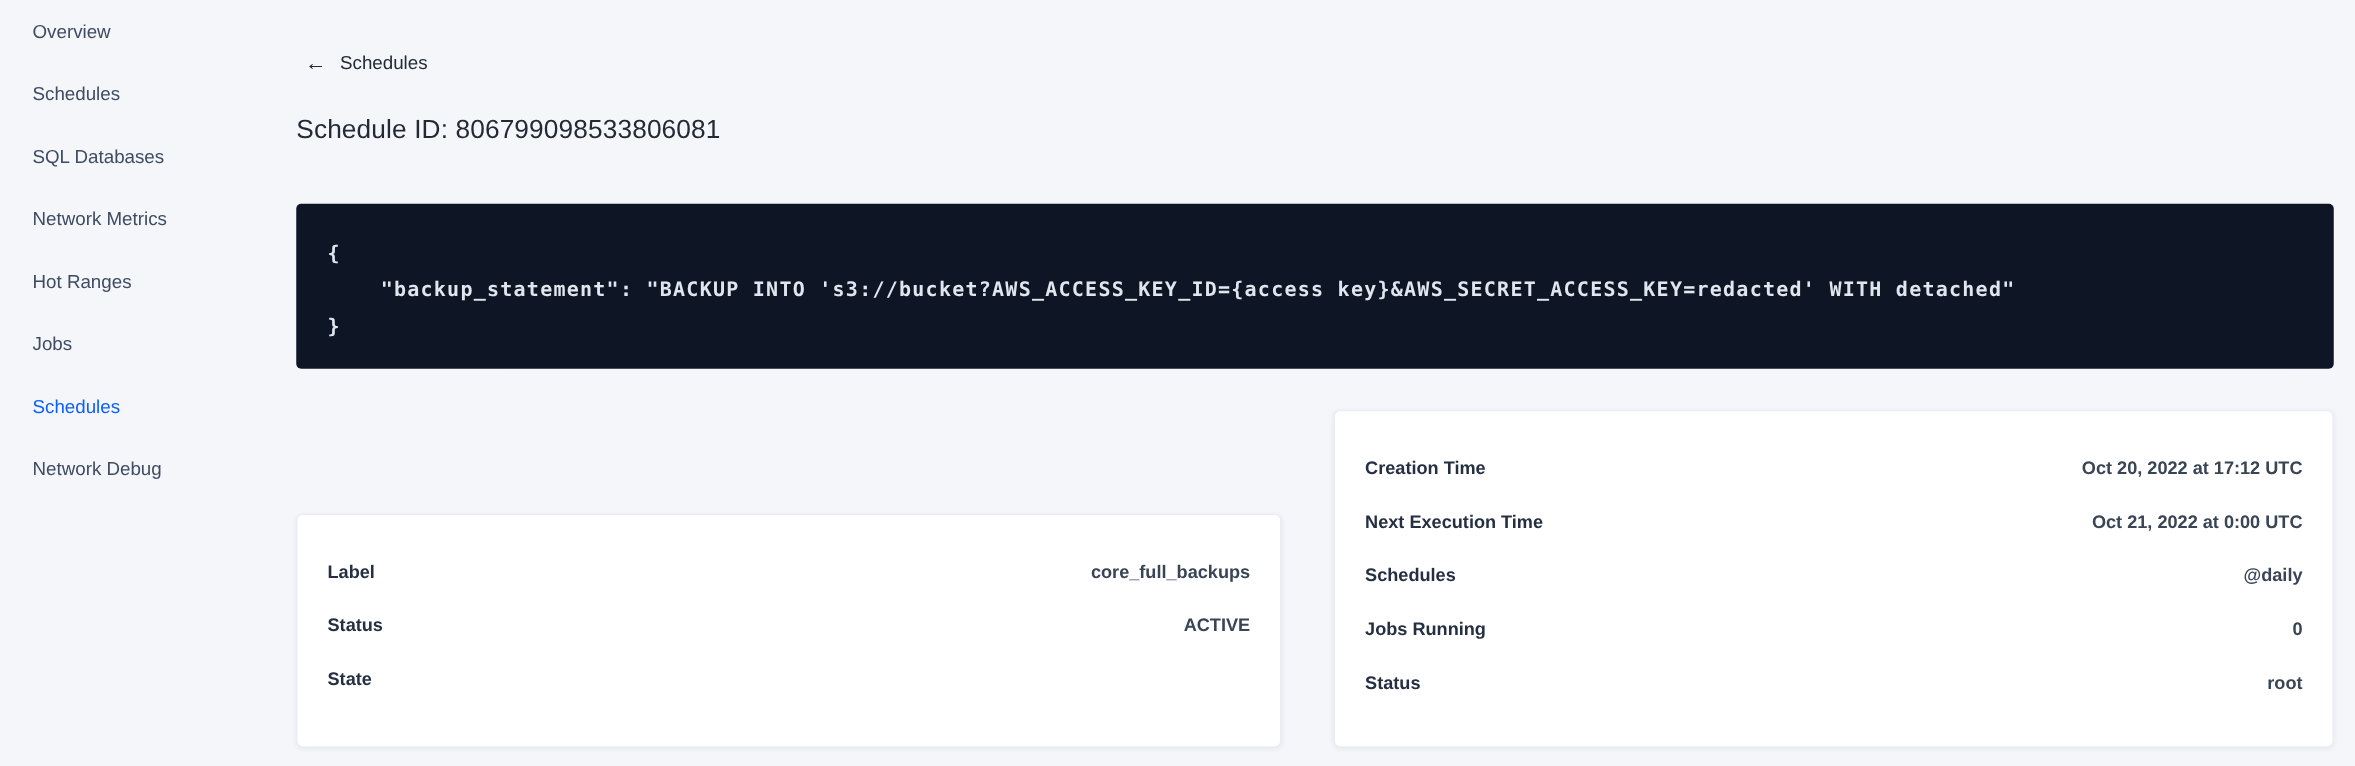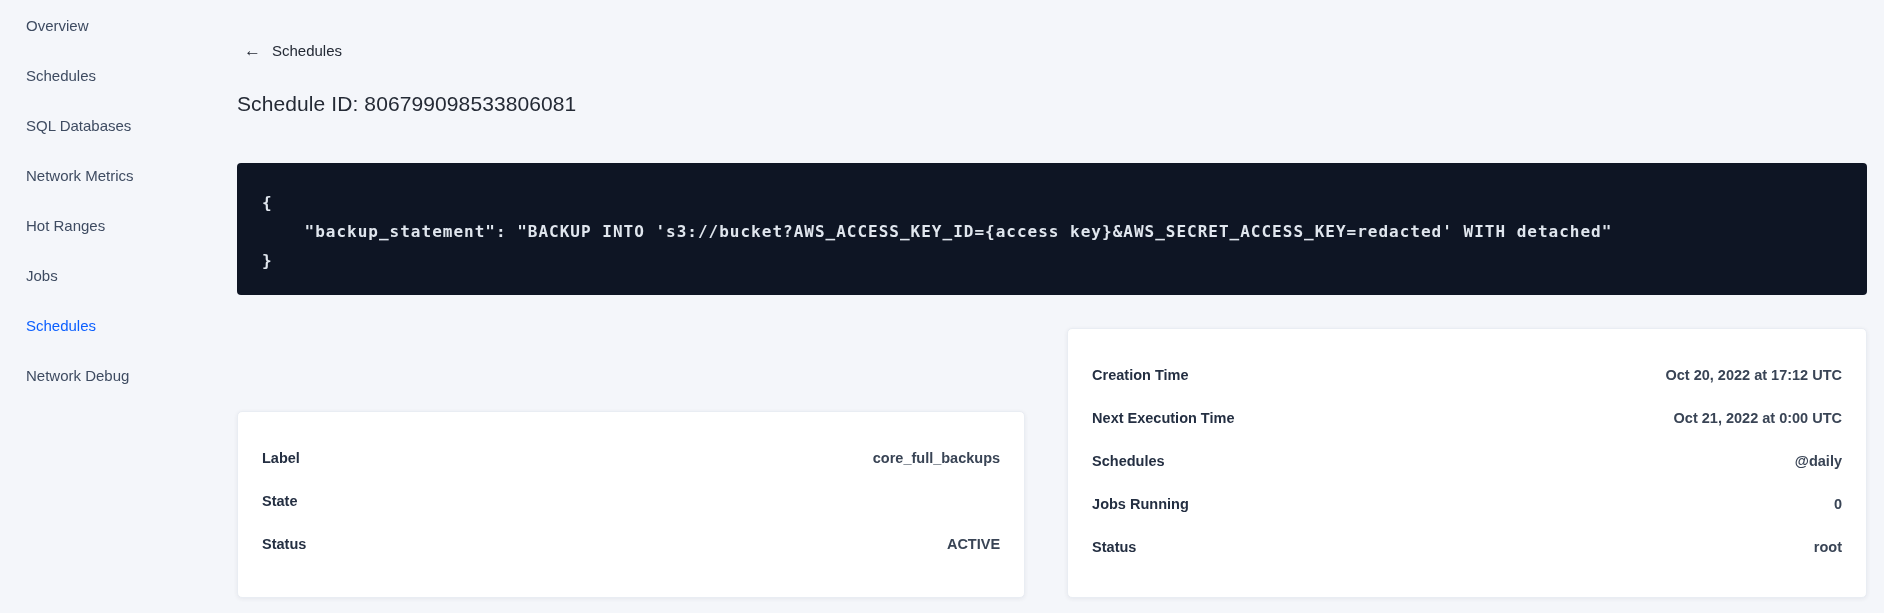--- a/index.html
+++ b/index.html
@@ -129,26 +129,26 @@
   </div>
 
   <div class="cards">
 
     <section class="card left">
       <div class="detail-row">
         <span class="detail-label">Label</span>
         <span class="detail-value">core_full_backups</span>
       </div>
       <div class="detail-row">
+        <span class="detail-label">Status</span>
+        <span class="detail-value">ACTIVE</span>
+      </div>
+      <div class="detail-row">
         <span class="detail-label">State</span>
         <span class="detail-value"></span>
-      </div>
-      <div class="detail-row">
-        <span class="detail-label">Status</span>
-        <span class="detail-value">ACTIVE</span>
       </div>
     </section>
 
     <section class="card right">
       <div class="detail-row">
         <span class="detail-label">Creation Time</span>
         <span class="detail-value">Oct 20, 2022 at 17:12 UTC</span>
       </div>
       <div class="detail-row">
         <span class="detail-label">Next Execution Time</span>

